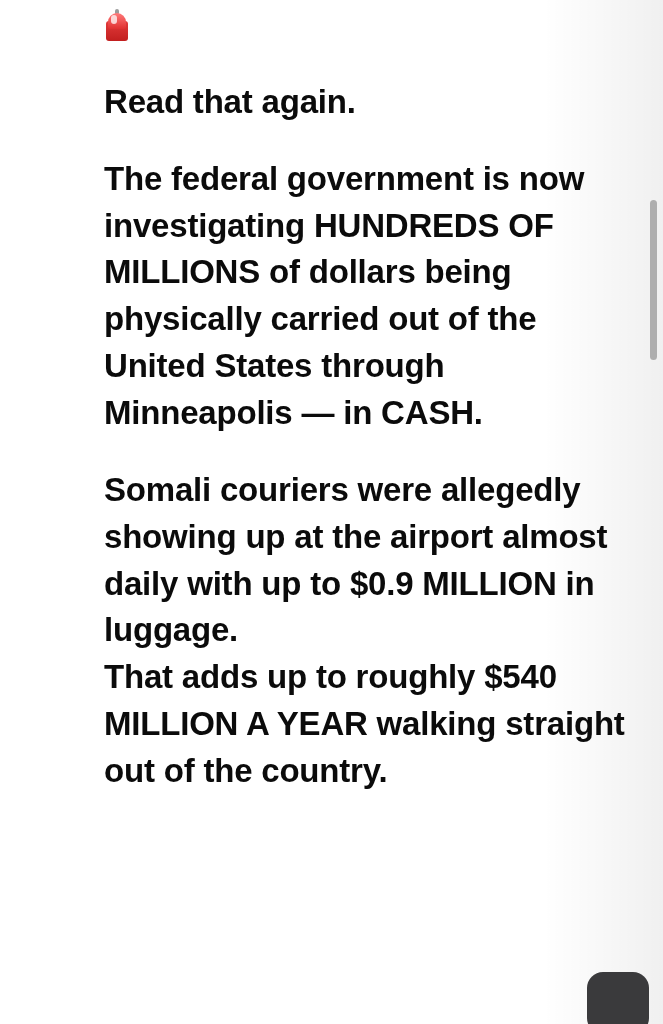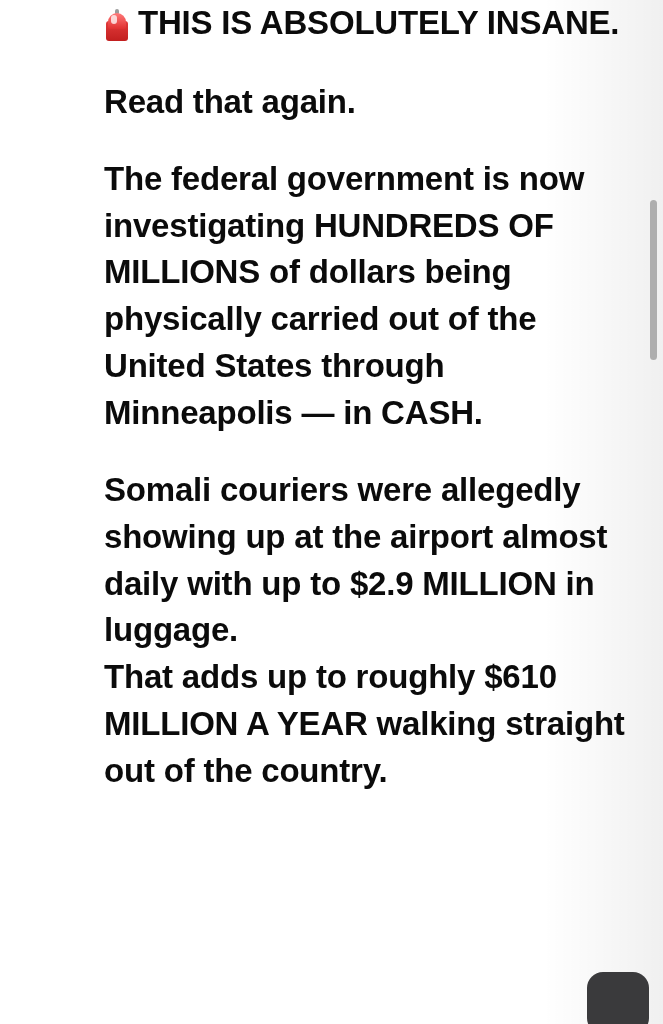--- a/index.html
+++ b/index.html
@@ -122,27 +122,27 @@
     background: #3a3a3c;
   }
 </style>
 </head>
 <body>
 
 <div class="page-shade"></div>
 
 <div class="post-body">
 
-  <p class="para"><span class="emoji-lead"><span class="siren-icon"><span class="stem"></span><span class="base"></span><span class="dome"></span><span class="glow"></span></span></span><span>THIS IS ABSOLUTELY INSANE.</span></p>
+  <p class="para"><span class="emoji-lead"><span class="siren-icon"><span class="stem"></span><span class="base"></span><span class="dome"></span><span class="glow"></span></span></span></p>
 
   <p class="para">Read that again.</p>
 
   <p class="para">The federal government is now investigating HUNDREDS OF MILLIONS of dollars being physically carried out of the United States through Minneapolis — in CASH.</p>
 
-  <p class="para tight">Somali couriers were allegedly showing up at the airport almost daily with up to $2.9 MILLION in luggage.</p>
+  <p class="para tight">Somali couriers were allegedly showing up at the airport almost daily with up to $0.9 MILLION in luggage.</p>
 
 
-  <p class="para">That adds up to roughly $610 MILLION A YEAR walking straight out of the country.</p>
+  <p class="para">That adds up to roughly $540 MILLION A YEAR walking straight out of the country.</p>
 
 </div>
 
 <div class="scrollbar-thumb"></div>
 <div class="corner-widget"></div>
 
 </body></html>

